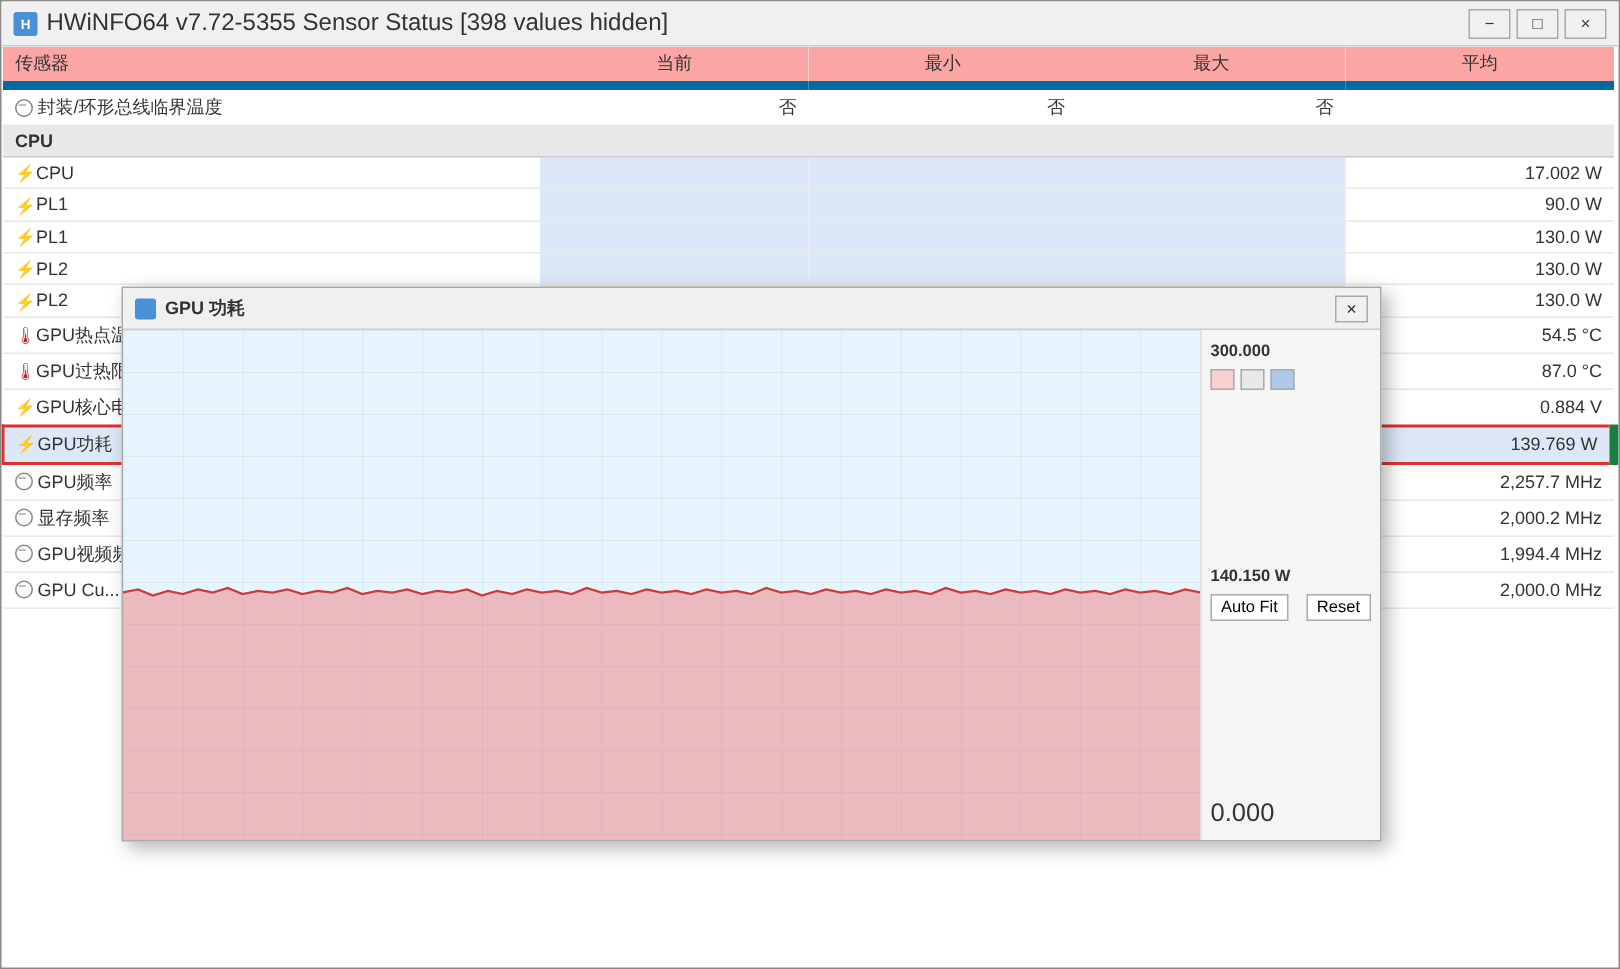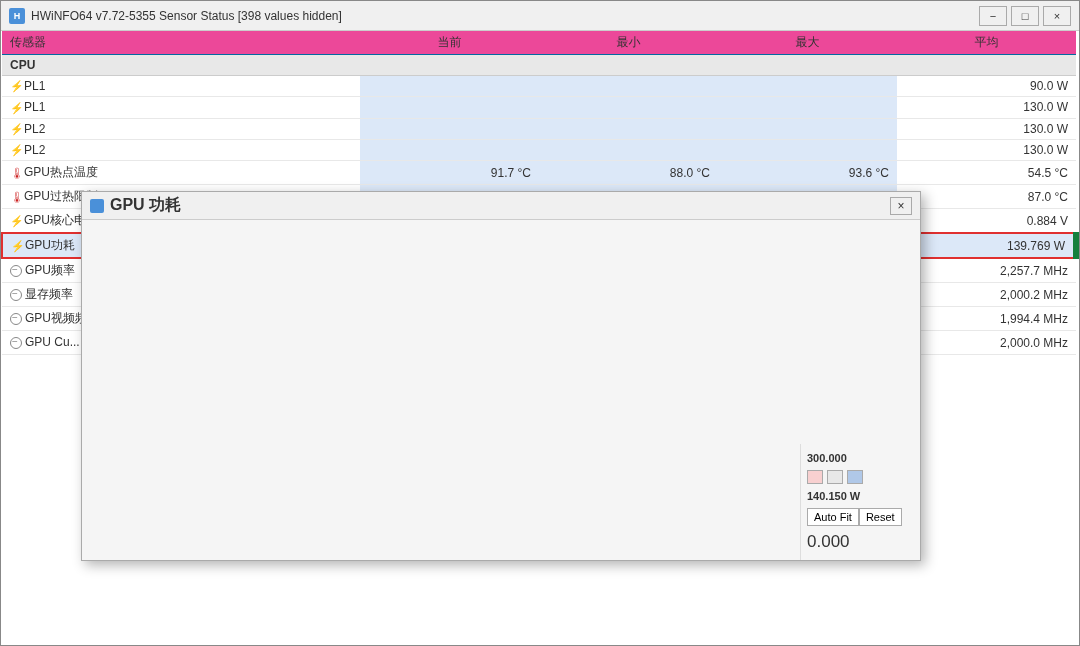--- a/index.html
+++ b/index.html
@@ -31,21 +31,21 @@
     .titlebar-icon {
       width: 16px;
       height: 16px;
       margin-right: 6px;
       background: #4a90d9;
       border-radius: 2px;
       display: flex; align-items: center; justify-content: center;
     }
     .titlebar-title {
       flex: 1;
-      font-size: 12px;
+      font-size: 16px;
       color: #333;
     }
     .titlebar-buttons {
       display: flex;
       gap: 4px;
     }
     .titlebar-btn {
       width: 28px;
       height: 20px;
       background: #f0f0f0;
@@ -63,22 +63,22 @@
       overflow: hidden;
       position: relative;
     }
 
     .sensor-table {
       width: 100%;
       border-collapse: collapse;
       font-size: 12px;
     }
     .sensor-table thead th {
-      background: #ec4899;
-      border-bottom: 1px solid #0369a1;
+      background: #fca5a5;
+      border-bottom: 6px solid #0369a1;
       padding: 3px 8px;
       text-align: left;
       font-weight: normal;
       color: #333;
       position: sticky;
       top: 0;
     }
     .sensor-table thead th.right { text-align: center; }
     .sensor-table tbody tr {
       border-bottom: 1px solid #e8e8e8;
@@ -181,42 +181,41 @@
     }
     .modal-titlebar-icon {
       width: 14px;
       height: 14px;
       background: #4a90d9;
       border-radius: 2px;
       margin-right: 6px;
     }
     .modal-title {
       flex: 1;
-      font-size: 16px;
+      font-size: 12px;
       font-weight: bold;
       color: #333;
     }
     .modal-close-btn {
       width: 22px;
       height: 18px;
       background: #f0f0f0;
       border: 1px solid #aaa;
       cursor: pointer;
       display: flex;
       align-items: center;
       justify-content: center;
       font-size: 12px;
       color: #333;
     }
 
     .modal-body {
       flex: 1;
       display: flex;
       overflow: hidden;
-      align-items: flex-end;
     }
     .chart-area {
       flex: 1;
       position: relative;
       background: #f8f9ff;
       overflow: hidden;
     }
     .chart-sidebar {
       width: 120px;
       flex-shrink: 0;
@@ -249,21 +248,21 @@
       gap: 4px;
       align-items: center;
     }
     .color-box {
       width: 16px;
       height: 14px;
       border: 1px solid #aaa;
     }
     .chart-buttons {
       display: flex;
-      gap: 0;
+      gap: 12px;
     }
     .chart-btn {
       padding: 2px 6px;
       border: 1px solid #aaa;
       background: #fff;
       font-size: 11px;
       cursor: pointer;
     }
 
     
@@ -295,25 +294,43 @@
         <tr>
           <th style="width:320px;">传感器</th>
           <th class="right" style="width:160px;">当前</th>
           <th class="right" style="width:160px;">最小</th>
           <th class="right" style="width:160px;">最大</th>
           <th class="right" style="width:160px;">平均</th>
         </tr>
       </thead>
       <tbody>
 
+        <tr>
+          <td>
+            <span class="icon-minus"></span>封装/环形总线临界温度
+          </td>
+          <td class="right">否</td>
+          <td class="right">否</td>
+          <td class="right">否</td>
+          <td class="right"></td>
+        </tr>
 
         <tr class="section-header">
           <td colspan="5">CPU</td>
         </tr>
 
+        <tr>
+          <td>
+            <span class="icon-bolt">⚡</span>CPU
+          </td>
+          <td class="right value-cell"></td>
+          <td class="right value-cell"></td>
+          <td class="right value-cell"></td>
+          <td class="right">17.002 W</td>
+        </tr>
         <tr>
           <td>
             <span class="icon-bolt">⚡</span>PL1
           </td>
           <td class="right value-cell"></td>
           <td class="right value-cell"></td>
           <td class="right value-cell"></td>
           <td class="right">90.0 W</td>
         </tr>
         <tr>

